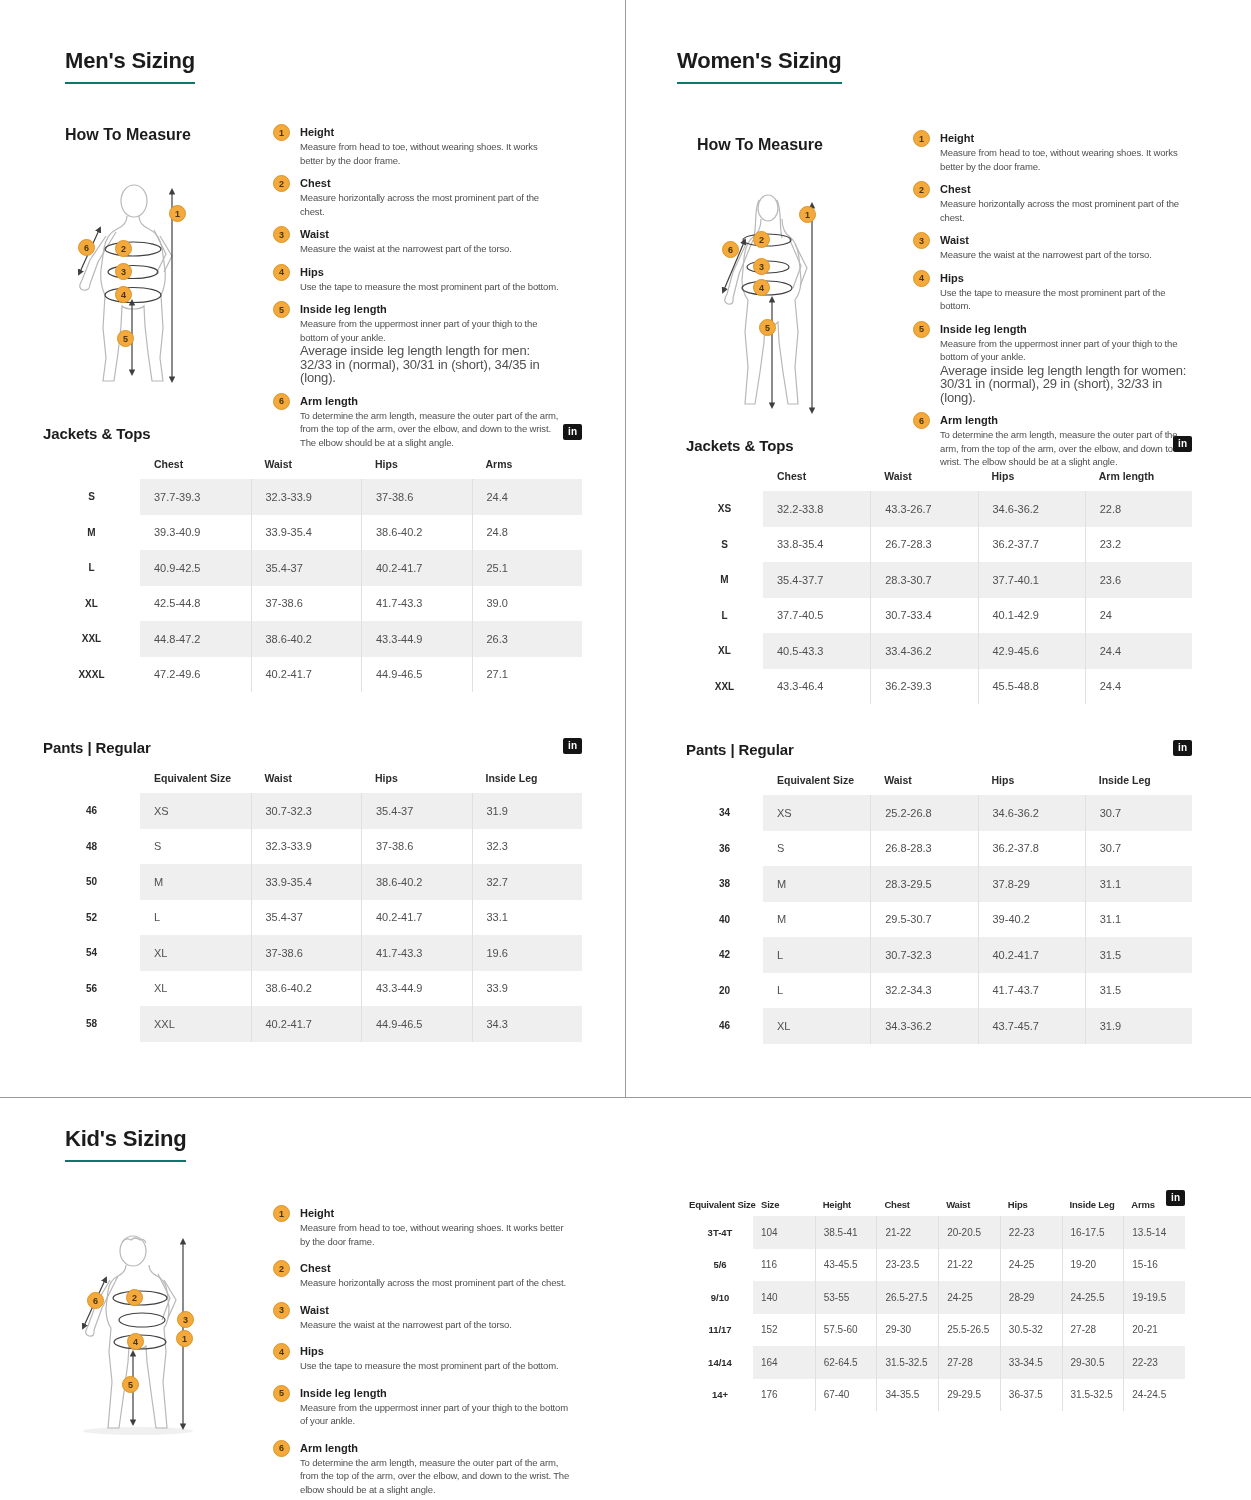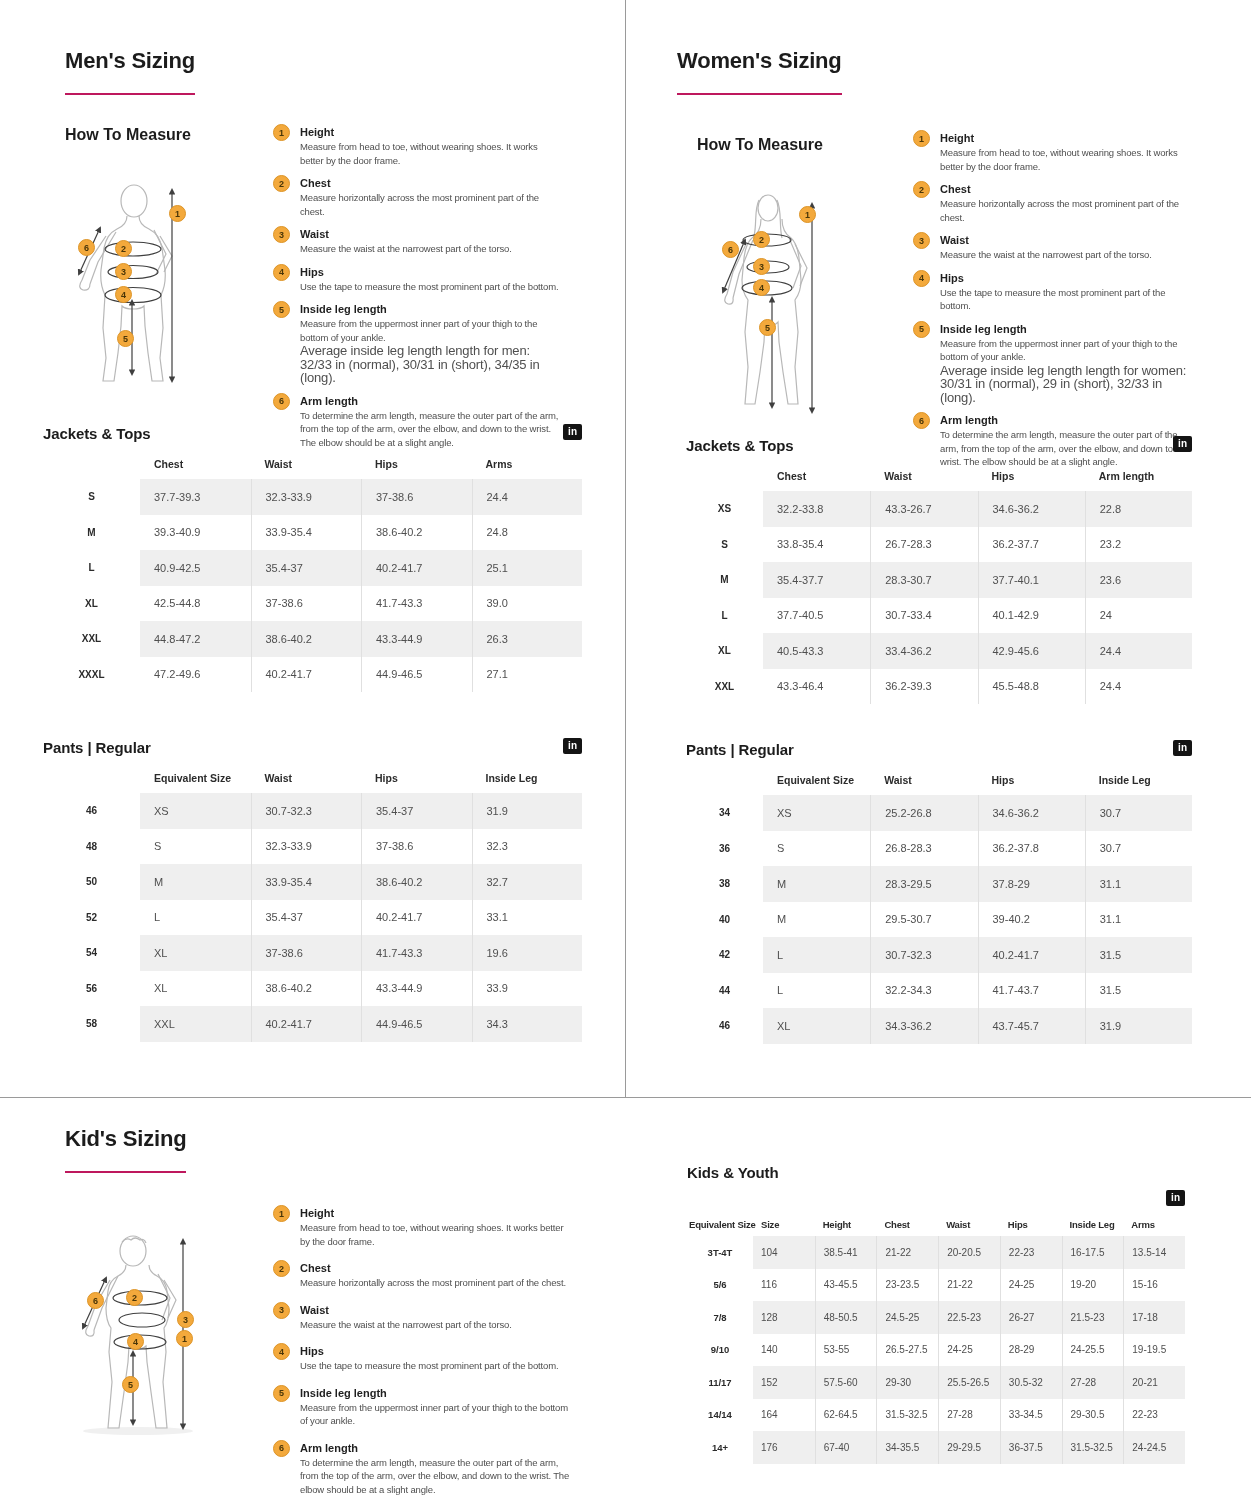--- a/index.html
+++ b/index.html
@@ -2,21 +2,21 @@
 <html><head>
 <meta charset="utf-8">
 <style>
   html,body{margin:0;padding:0;background:#fff;}
   .page{position:relative;width:1251px;height:1500px;background:#fff;overflow:hidden;
         font-family:"Liberation Sans","DejaVu Sans",sans-serif;color:#222;}
   .vdiv{position:absolute;left:625px;top:0;width:1px;height:1097px;background:#9a9a9a;}
   .hdiv{position:absolute;left:0;top:1097px;width:1251px;height:1px;background:#9a9a9a;}
 
   .sec-title{position:absolute;font-size:22px;font-weight:700;color:#1c1c1c;letter-spacing:-0.2px;}
-  .sec-title .tl{display:inline-block;padding-bottom:19px;border-bottom:2px solid #be185d;}
+  .sec-title .tl{display:inline-block;padding-bottom:8px;border-bottom:2px solid #0f766e;}
   .sub-title{position:absolute;font-size:16px;font-weight:700;color:#1c1c1c;}
 
   
   .steps{position:absolute;display:flex;flex-direction:column;gap:8px;}
   .steps-kid{gap:12px;}
   .step{display:flex;gap:10px;}
   .badge{width:17px;height:17px;border-radius:50%;background:#F3A93C;border:1px solid #DD9426;
          color:#4a3608;font-size:9px;font-weight:700;display:flex;align-items:center;
          justify-content:center;flex:none;box-sizing:border-box;}
   .step-label{font-size:11px;font-weight:700;color:#1f1f1f;margin:2px 0 2px;}
@@ -444,21 +444,21 @@
           <div class="tcell">31.1</div>
         </div>
         <div class="trow">
           <div class="tlabel">42</div>
           <div class="tcell">L</div>
           <div class="tcell">30.7-32.3</div>
           <div class="tcell">40.2-41.7</div>
           <div class="tcell">31.5</div>
         </div>
         <div class="trow">
-          <div class="tlabel">44</div>
+          <div class="tlabel">20</div>
           <div class="tcell">L</div>
           <div class="tcell">32.2-34.3</div>
           <div class="tcell">41.7-43.7</div>
           <div class="tcell">31.5</div>
         </div>
         <div class="trow">
           <div class="tlabel">46</div>
           <div class="tcell">XL</div>
           <div class="tcell">34.3-36.2</div>
           <div class="tcell">43.7-45.7</div>
@@ -542,21 +542,20 @@
       <div class="step">
         <div class="badge">6</div>
         <div class="step-body">
           <div class="step-label">Arm length</div>
           <div class="step-desc">To determine the arm length, measure the outer part of the arm, from the top of the arm, over the elbow, and down to the wrist. The elbow should be at a slight angle.</div>
         </div>
       </div>
     </div>
 
   <div class="size-table cols-c tbl-kids" style="left:687px;top:1163px;width:498px">
-    <div class="tbl-title">Kids &amp; Youth</div>
     <div class="unit-badge">in</div>
     <div class="thead">
         <div class="th">Equivalent Size</div>
         <div class="th">Size</div>
         <div class="th">Height</div>
         <div class="th">Chest</div>
         <div class="th">Waist</div>
         <div class="th">Hips</div>
         <div class="th">Inside Leg</div>
         <div class="th">Arms</div>
@@ -576,30 +575,20 @@
           <div class="tlabel">5/6</div>
           <div class="tcell">116</div>
           <div class="tcell">43-45.5</div>
           <div class="tcell">23-23.5</div>
           <div class="tcell">21-22</div>
           <div class="tcell">24-25</div>
           <div class="tcell">19-20</div>
           <div class="tcell">15-16</div>
         </div>
         <div class="trow">
-          <div class="tlabel">7/8</div>
-          <div class="tcell">128</div>
-          <div class="tcell">48-50.5</div>
-          <div class="tcell">24.5-25</div>
-          <div class="tcell">22.5-23</div>
-          <div class="tcell">26-27</div>
-          <div class="tcell">21.5-23</div>
-          <div class="tcell">17-18</div>
-        </div>
-        <div class="trow">
           <div class="tlabel">9/10</div>
           <div class="tcell">140</div>
           <div class="tcell">53-55</div>
           <div class="tcell">26.5-27.5</div>
           <div class="tcell">24-25</div>
           <div class="tcell">28-29</div>
           <div class="tcell">24-25.5</div>
           <div class="tcell">19-19.5</div>
         </div>
         <div class="trow">

